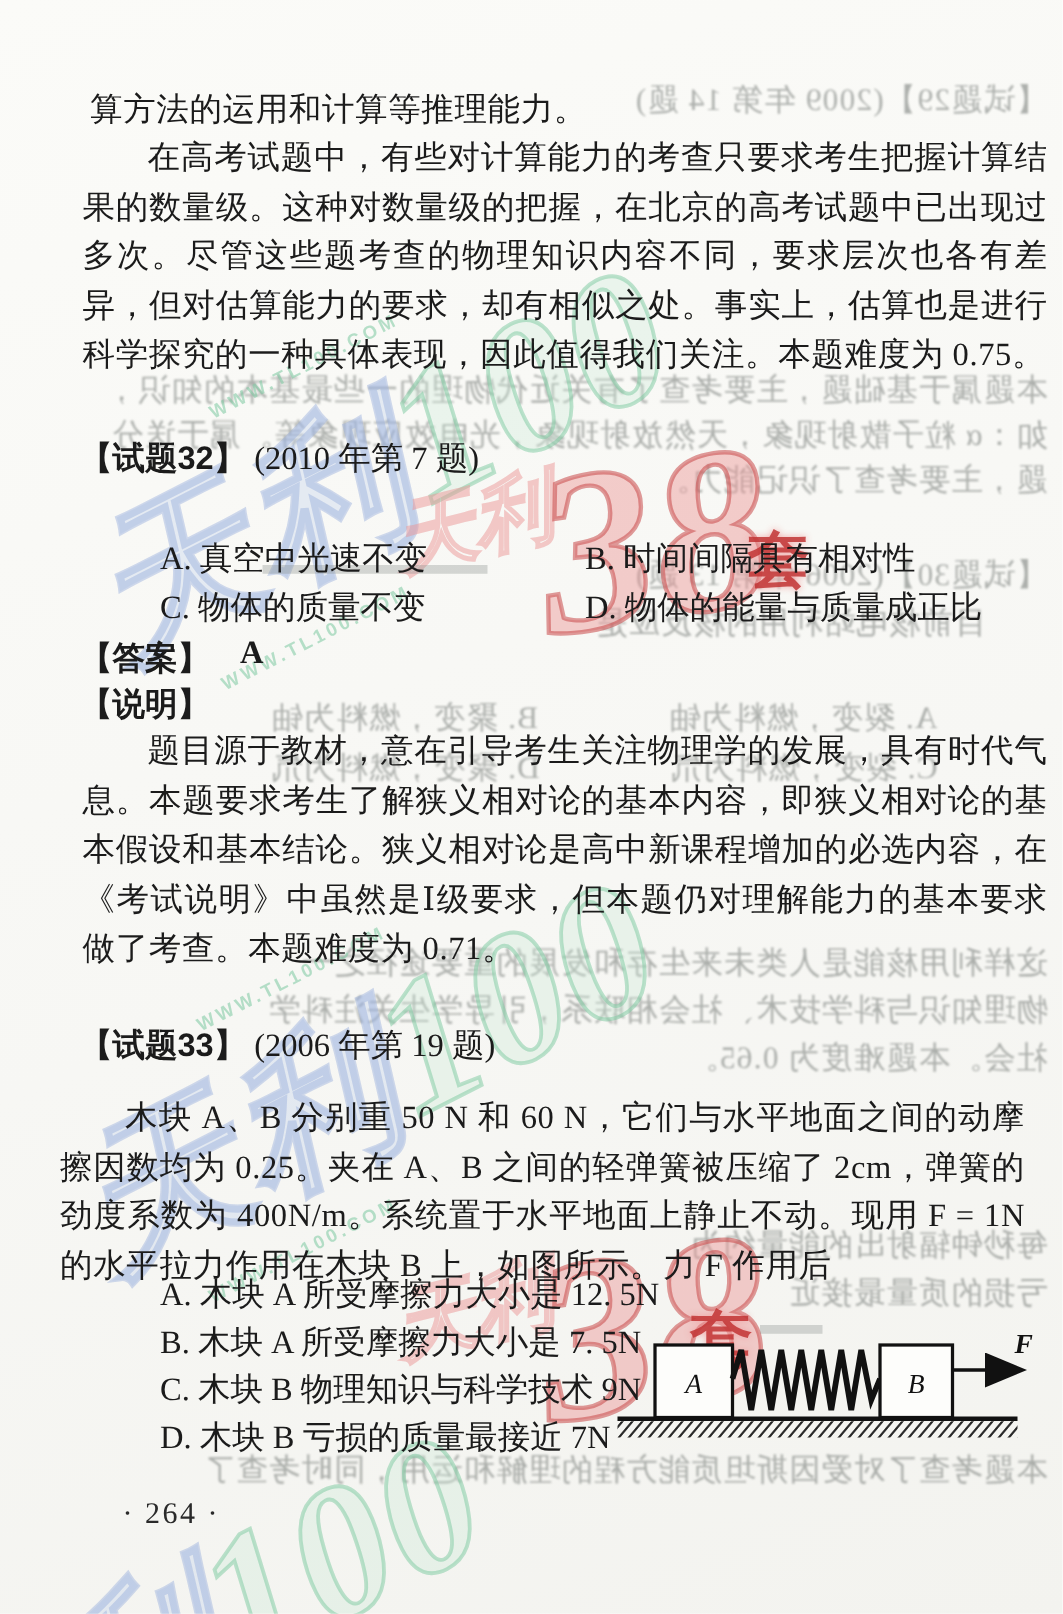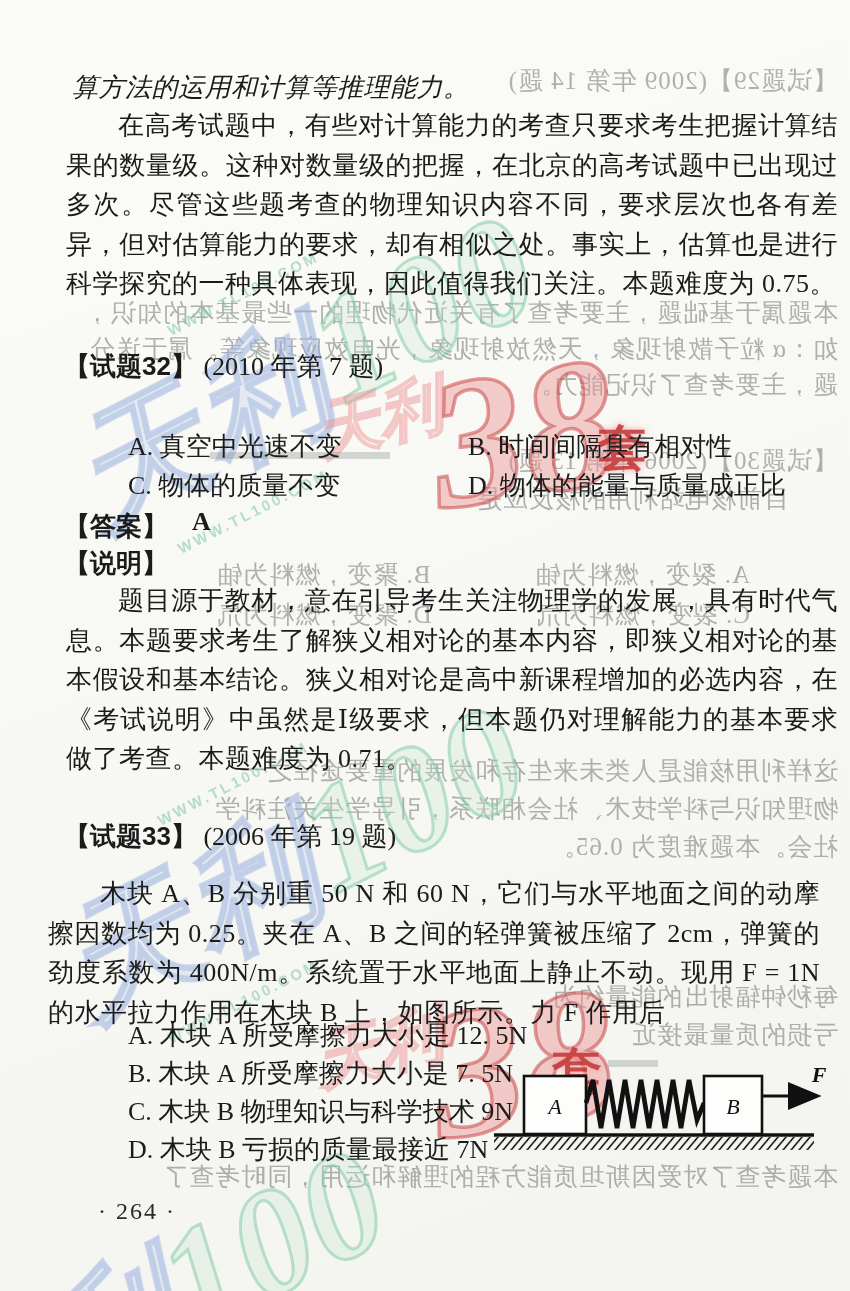--- a/index.html
+++ b/index.html
@@ -101,21 +101,21 @@
     <span class="big38" style="left:230px;top:10px;">38</span>
     <span class="tao" style="left:398px;top:85px;">套</span>
   </div>
   <div class="wm-red" style="left:200px;top:960px;width:480px;height:210px;">
     <span class="script" style="left:115px;top:45px;">天利</span>
     <span class="big38" style="left:230px;top:10px;">38</span>
     <span class="tao" style="left:352px;top:78px;">套</span>
     <div class="dash" style="left:408px;top:100px;width:50px;"></div>
   </div>
 
-  <div class="line" style="left:72px;top:68px;font-style:italic;">算方法的运用和计算等推理能力。</div>
+  <div class="line" style="left:72px;top:68px;">算方法的运用和计算等推理能力。</div>
 
   <div class="para" style="left:66px;top:106px;width:772px;">在高考试题中，有些对计算能力的考查只要求考生把握计算结果的数量级。这种对数量级的把握，在北京的高考试题中已出现过多次。尽管这些题考查的物理知识内容不同，要求层次也各有差异，但对估算能力的要求，却有相似之处。事实上，估算也是进行科学探究的一种具体表现，因此值得我们关注。本题难度为 0.75。</div>
 
   <div class="header-line" style="left:64px;top:347px;">
     <span class="tag">【试题32】</span>
     <span>(2010 年第 7 题)</span>
   </div>
   <div class="opt" style="left:128px;top:429px;">A. 真空中光速不变</div>
   <div class="opt" style="left:468px;top:429px;text-align:center;">B. 时间间隔具有相对性</div>
   <div class="opt" style="left:128px;top:468px;">C. 物体的质量不变</div>

